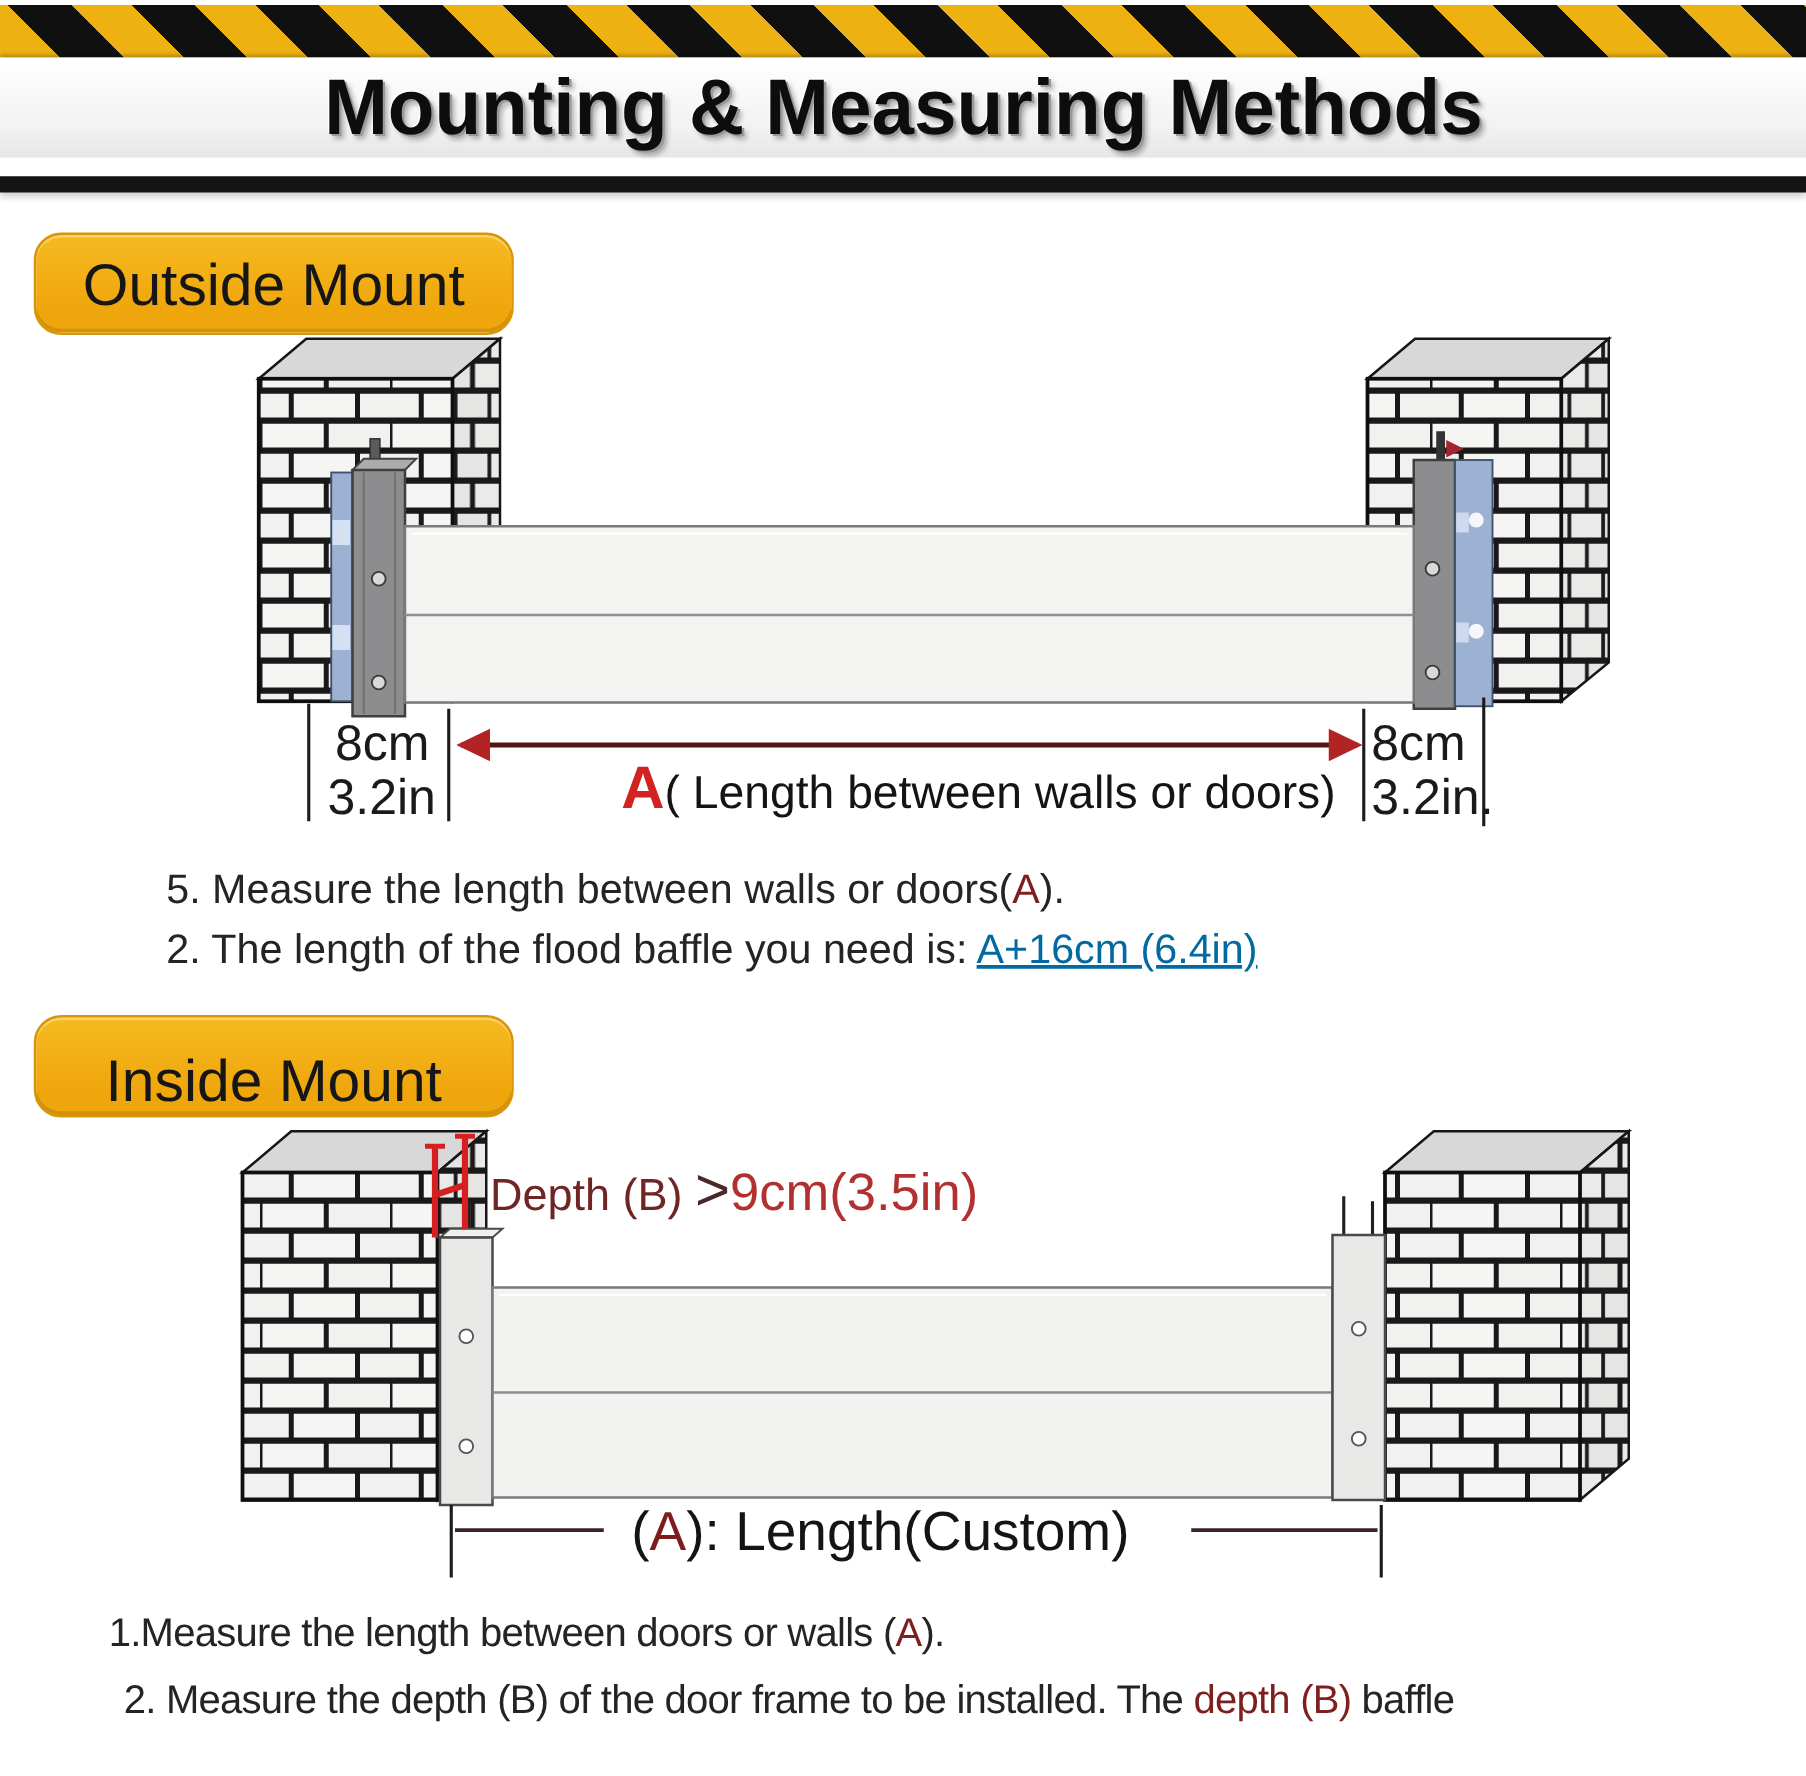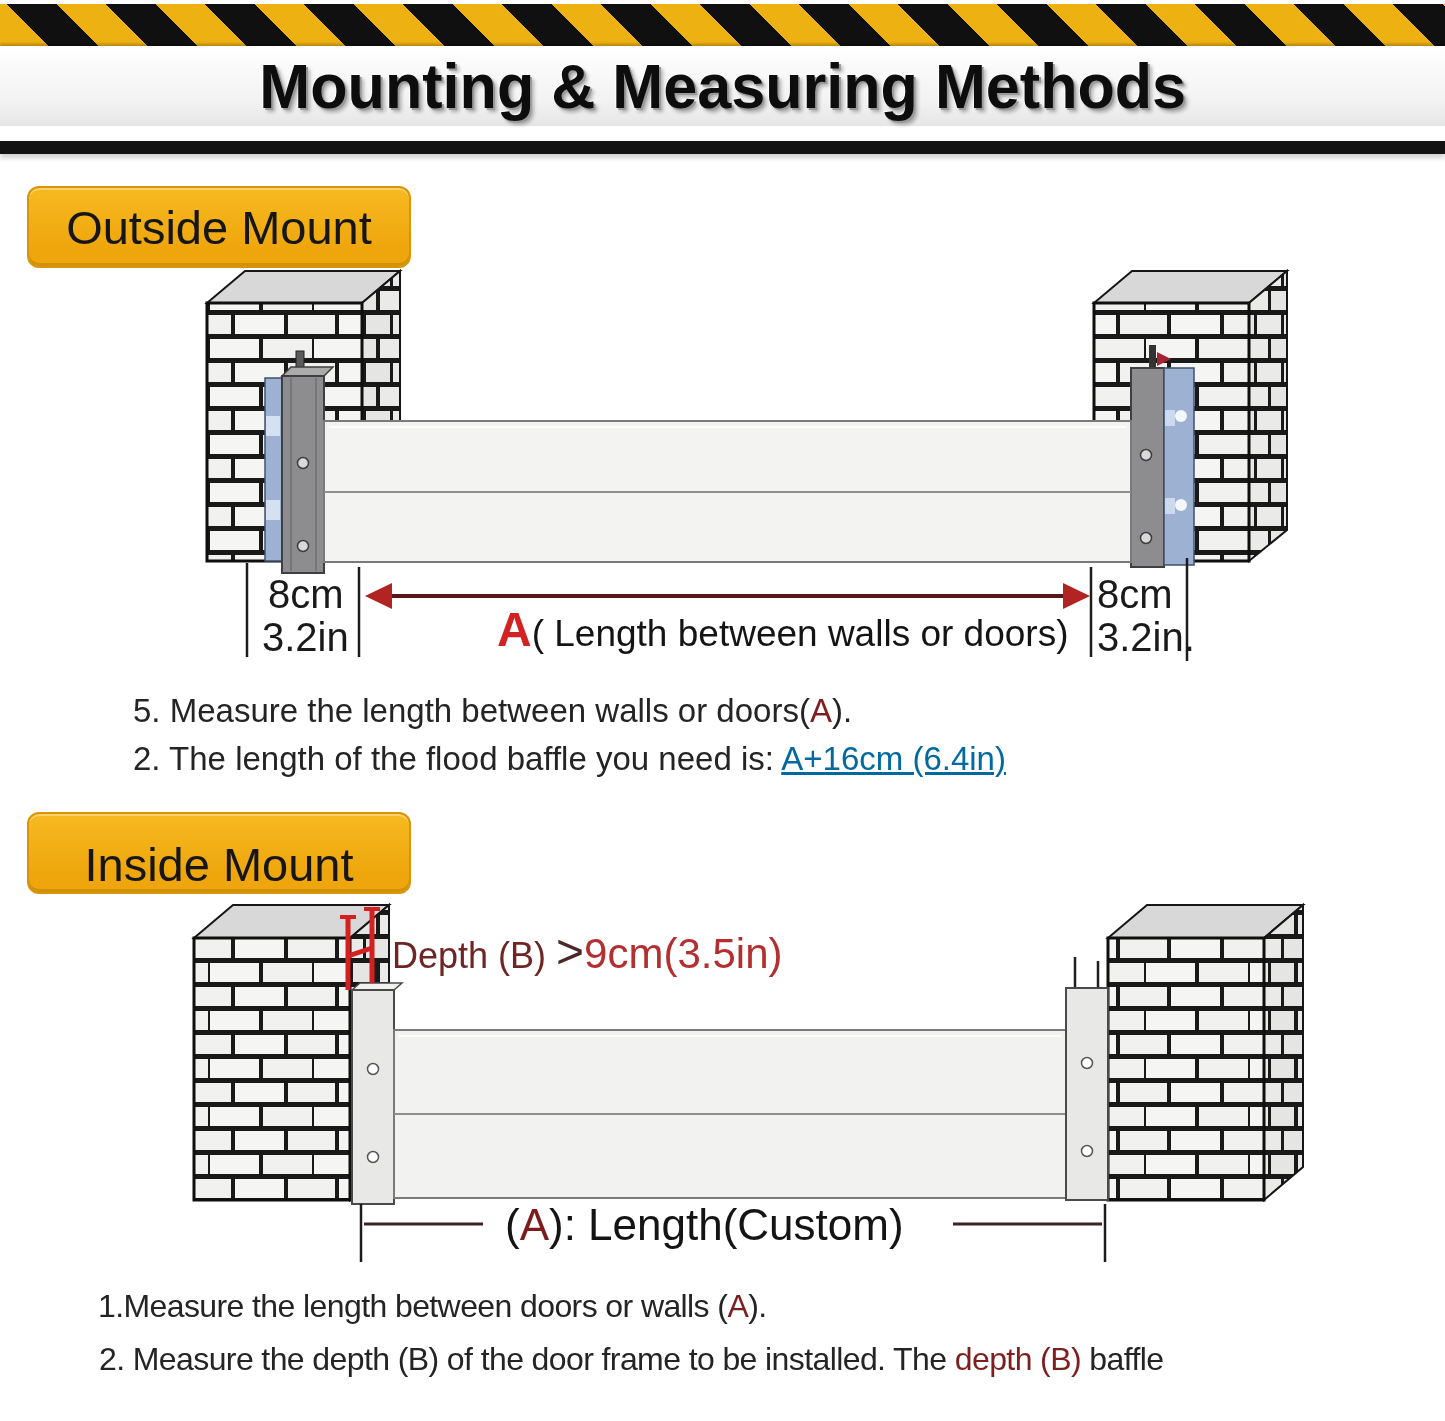--- a/index.html
+++ b/index.html
@@ -26,21 +26,21 @@
     white-space:nowrap;
   }
   .banner-bar{
     position:absolute;left:0;right:0;top:141px;height:13px;background:#131313;
     box-shadow:0 4px 5px rgba(0,0,0,.18);
   }
   
   .badge{
     position:absolute;left:27px;width:380px;height:78px;
     background:linear-gradient(180deg,#F6BA20 0%,#EFA50C 80%);
-    border:2px solid #D99508;border-radius:12px;
+    border:2px solid #D99508;border-radius:22px;
     display:flex;align-items:center;justify-content:center;
     font-size:47px;color:#161616;
     box-shadow:inset 0 2px 0 rgba(255,255,255,.35), inset 0 -3px 0 rgba(0,0,0,.12);
   }
   #badge-outside{top:186px;}
   #badge-inside{top:812px;align-items:flex-end;}
   
   svg{position:absolute;left:0;}
   #svg-outside{top:260px;}
   #svg-inside{top:895px;}
@@ -50,21 +50,21 @@
   .depthLbl{font-family:"Liberation Sans",sans-serif;font-size:36px;fill:#702525;}
   .depthGt{font-family:"Liberation Sans",sans-serif;font-size:48px;fill:#4a2828;}
   .depthVal{font-family:"Liberation Sans",sans-serif;font-size:42px;fill:#B23030;}
   .lenLbl{font-family:"Liberation Sans",sans-serif;font-size:44px;fill:#141414;}
   .lenA{fill:#7B1D1D;}
   
   .steps-top{position:absolute;left:133px;font-size:33px;color:#242424;white-space:nowrap;}
   #outside-step-1{top:692px;}
   #outside-step-2{top:740px;}
   .steps-bottom{position:absolute;font-size:32px;color:#242424;letter-spacing:-.6px;}
-  #inside-step-1{left:98px;top:1288px;white-space:nowrap;}
+  #inside-step-1{left:87px;top:1288px;white-space:nowrap;}
   #inside-step-2{left:99px;top:1341px;line-height:37px;white-space:nowrap;}
   .maroon{color:#7E1F1F;}
   .redval{color:#0369a1;text-decoration:underline;}
 </style>
 </head>
 <body>
 
 <div>
   <div class="hazard-stripes"></div>
   <div class="title-band">

